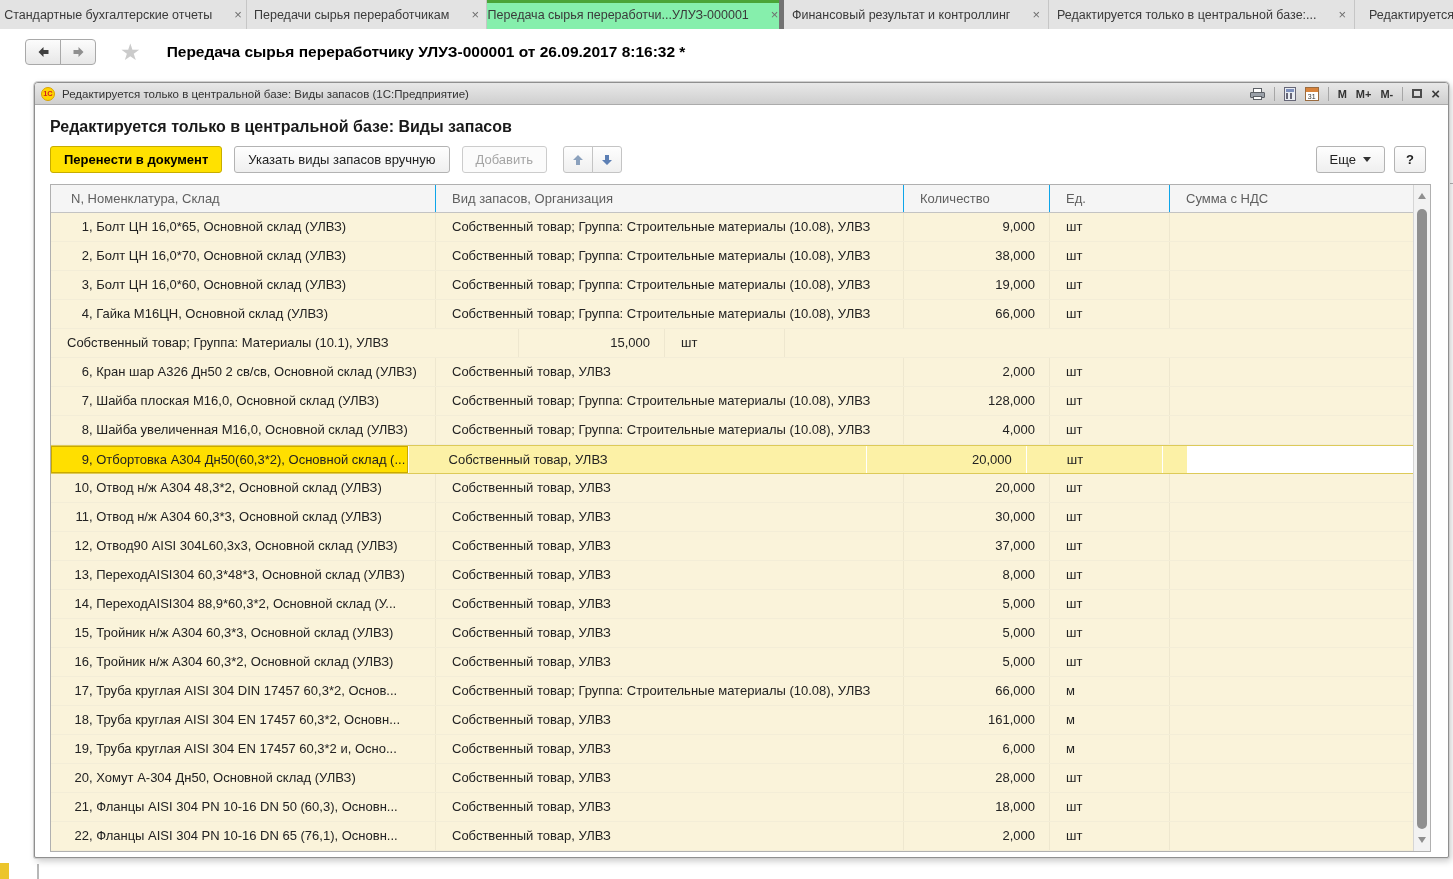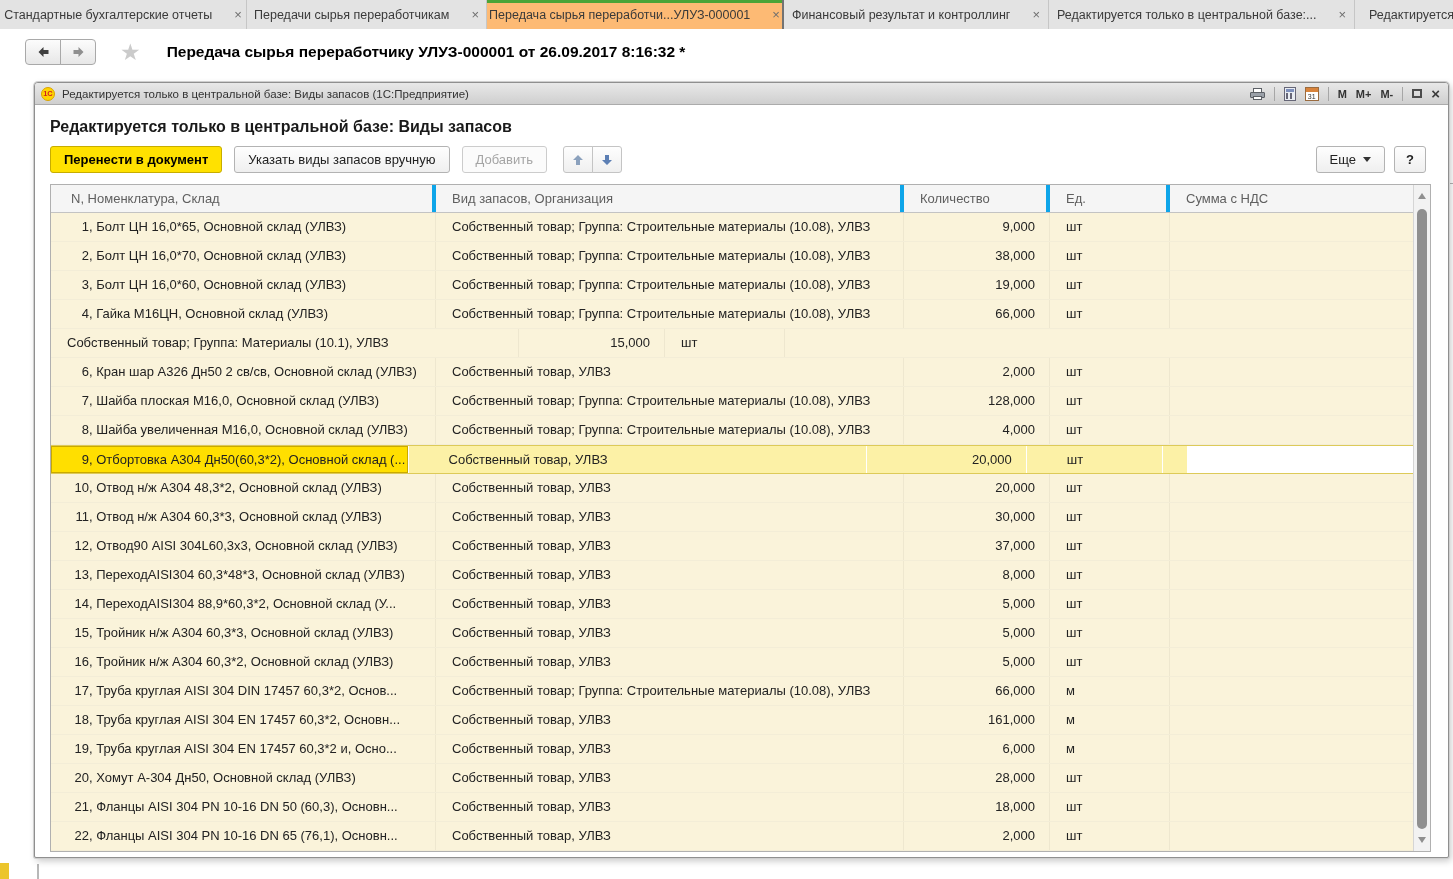--- a/index.html
+++ b/index.html
@@ -8,21 +8,21 @@
   .page { position:relative; width:1453px; height:879px; background:#fff; }
 
   
   .tabbar { position:absolute; left:0; top:0; width:1453px; height:29px;
             background:#e9e9e9; display:flex; }
   .tab { height:29px; background:#e3e3e3; border-right:1px solid #c6c6c6;
          display:flex; align-items:center; justify-content:center; gap:22px;
          font-size:12.5px; color:#3a3a3a; padding:0 8px; white-space:nowrap;
          overflow:hidden; position:relative; }
   .tab .close { color:#6e6e6e; font-size:13px; line-height:1; cursor:default; }
-  .tab.active { background:#fdba74; border-right:2px solid #737373; }
+  .tab.active { background:#86efac; border-right:5px solid #737373; }
   .tab.active::before { content:""; position:absolute; left:0; top:0; right:0;
                         height:3px; background:#4aa437; }
   .t1{width:247px}.t2{width:240px}.t3{width:297px}.t4{width:265px}.t5{width:306px}
   .t6{flex:1; justify-content:flex-start; padding-left:14px; border-right:none;}
 
   
   .toolbar { position:absolute; left:0; top:29px; width:1453px; height:46px;
              background:#fff; display:flex; align-items:center; padding-left:25px; }
   .navgroup { display:flex; }
   .navbtn { width:36px; height:26px; background:linear-gradient(#fcfcfc,#e7e7e7);
@@ -100,21 +100,21 @@
            border-right:4px solid transparent; border-top:5px solid #333; margin-left:7px; }
   .btn-more { margin-left:0; }
   .btn-help { margin-left:9px; width:32px; padding:0; font-weight:bold; }
 
   
   .tablewrap { margin:2px 0 0 15px; width:1381px; height:668px;
                border:1px solid #b0b0b0; display:flex; background:#fff; }
   .grid { width:1362px; }
   .thead { display:flex; height:28px; background:#f5f5f5; border-bottom:1px solid #c3c3c3; }
   .th { font-size:13px; color:#5f5f5f; line-height:27px; padding-left:16px;
-        border-right:4px solid #0ea5e9; white-space:nowrap; overflow:hidden; }
+        border-right:1px solid #0ea5e9; white-space:nowrap; overflow:hidden; }
   .th:last-child { border-right:none; }
   .trow { display:flex; height:29px; background:#faf3da; border-bottom:1px solid #f3edd7; }
   .td { font-size:13px; color:#222; line-height:28px; border-right:1px solid #eee7cf;
         white-space:nowrap; overflow:hidden; }
   .td:last-child { border-right:none; }
   .w1{width:385px; padding-left:20px;} .w2{width:468px; padding-left:16px;}
   .w3{width:146px; text-align:right; padding-right:14px;}
   .w4{width:120px; padding-left:16px;} .w5{width:243px; padding-left:16px;}
   .rownum { display:inline-block; min-width:18px; text-align:right; }
   .trow.sel { background:#fcf1a6; border-top:1px solid #ddca58; border-bottom:1px solid #ddca58;

